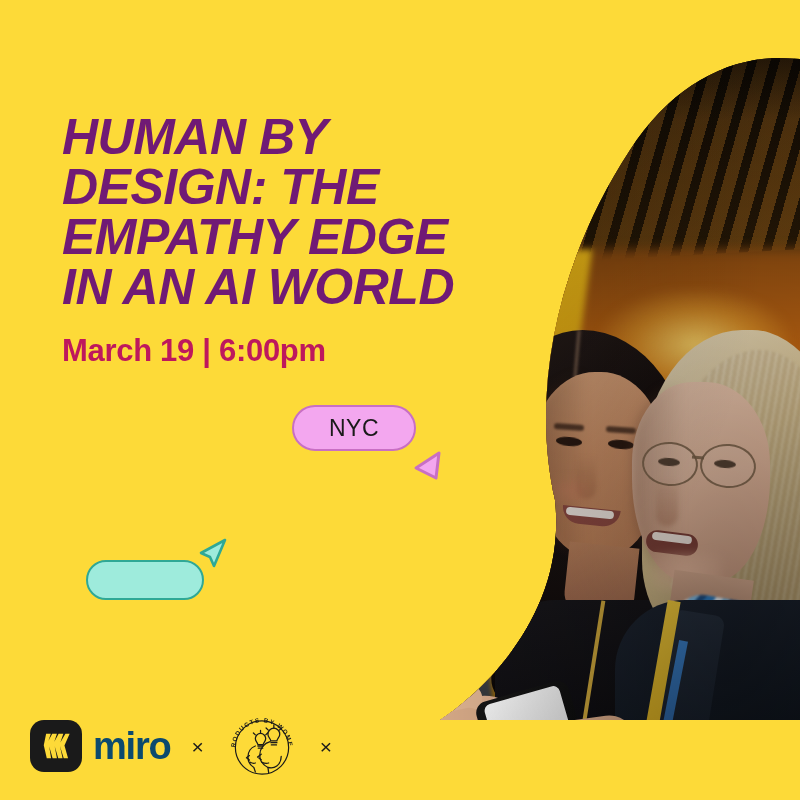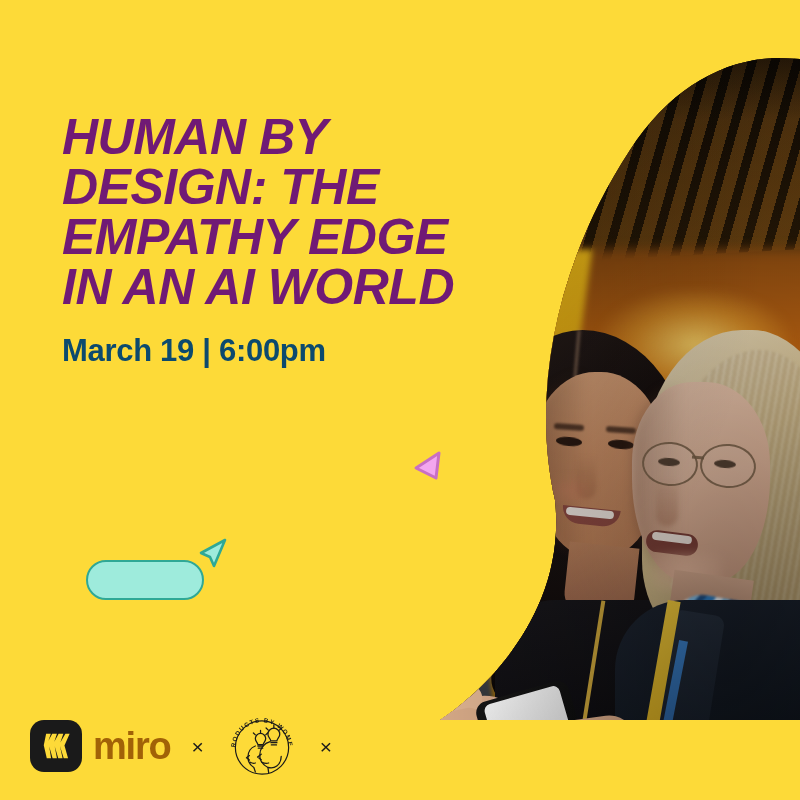--- a/index.html
+++ b/index.html
@@ -352,21 +352,21 @@
     text-transform:uppercase;
     white-space:pre-line;
     margin-top:20px;
   }
   .date{
     position:absolute;
     left:62px;top:333px;
     font-size:31px;
     font-weight:bold;
     letter-spacing:-0.3px;
-    color:#0c4a6e;
+    color:#be185d;
   }
 
   
   .pill-nyc{
     position:absolute;
     left:292px;top:405px;
     width:124px;height:46px;
     background:#F3A7EF;
     border:2.5px solid #C86FC4;
     border-radius:24px;
@@ -406,21 +406,21 @@
     width:52px;height:52px;
     background:#1A1A1A;
     border-radius:14px;
     display:flex;align-items:center;justify-content:center;
     flex:0 0 auto;
   }
   .miro-word{
     margin-left:11px;
     font-size:38px;
     font-weight:bold;
-    color:#a16207;
+    color:#0c4a6e;
     letter-spacing:-1.2px;
   }
   .xsep{
     margin:0 21px;
     font-size:21px;
     color:#1A1A1A;
     font-weight:300;
     line-height:1;
   }
   .pbw{
@@ -516,20 +516,23 @@
     </div>
   </div>
 
   <div class="title">HUMAN BY
 DESIGN: THE
 EMPATHY EDGE
 IN AN AI WORLD</div>
 
   <div class="date">March 19 | 6:00pm</div>
 
+  <div class="pill-nyc">
+    <span>NYC</span>
+  </div>
 
   <div class="arrow-pink">
     <svg viewBox="0 0 40 40" width="40" height="40">
       <path d="M33 6 L10 21 L30 31 Z" fill="#F3A7EF" stroke="#C86FC4" stroke-width="3" stroke-linejoin="round"></path>
     </svg>
   </div>
 
   <div class="pill-teal"></div>
 
   <div class="arrow-teal">

